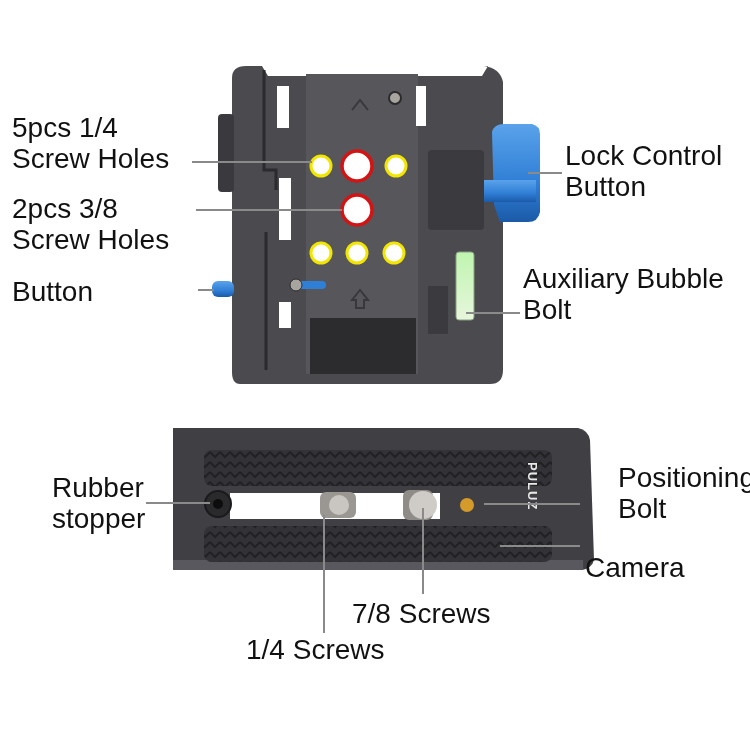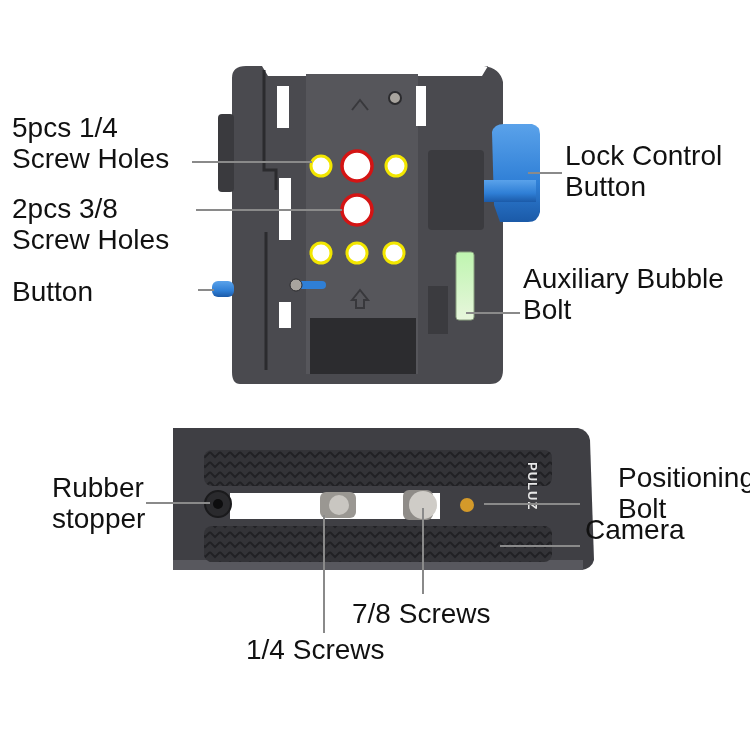--- a/index.html
+++ b/index.html
@@ -137,21 +137,21 @@
   <span>Bolt</span>
 </div>
 <div class="label" style="left:16px; top:472px;margin-left:36px;">
   <span>Rubber</span>
   <span>stopper</span>
 </div>
 <div class="label" style="left:585px; top:462px;margin-left:33px;">
   <span>Positioning</span>
   <span>Bolt</span>
 </div>
-<div class="label" style="left:585px; top:514px;">
+<div class="label" style="left:585px; top:552px;">
   <span>Camera</span>
 </div>
 <div class="label" style="left:352px; top:598px;">
   <span>7/8 Screws</span>
 </div>
 <div class="label" style="left:246px; top:634px;">
   <span>1/4 Screws</span>
 </div>
 
 </body></html>

